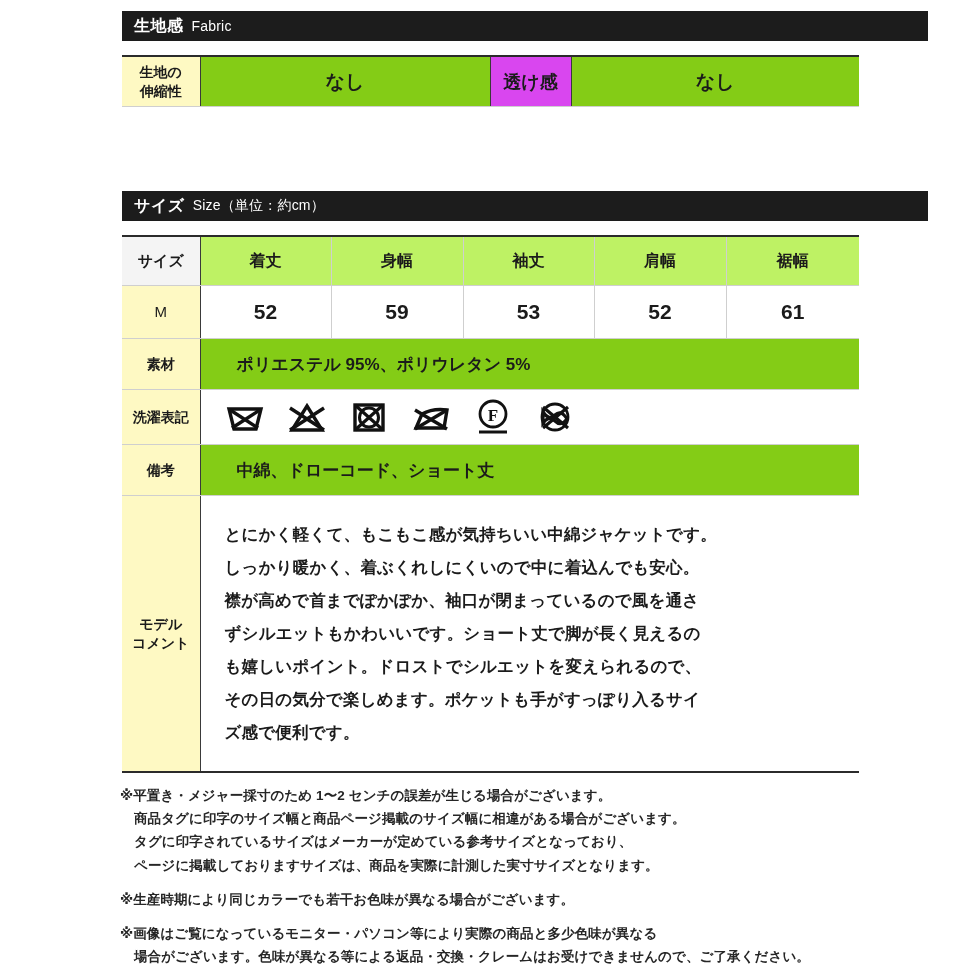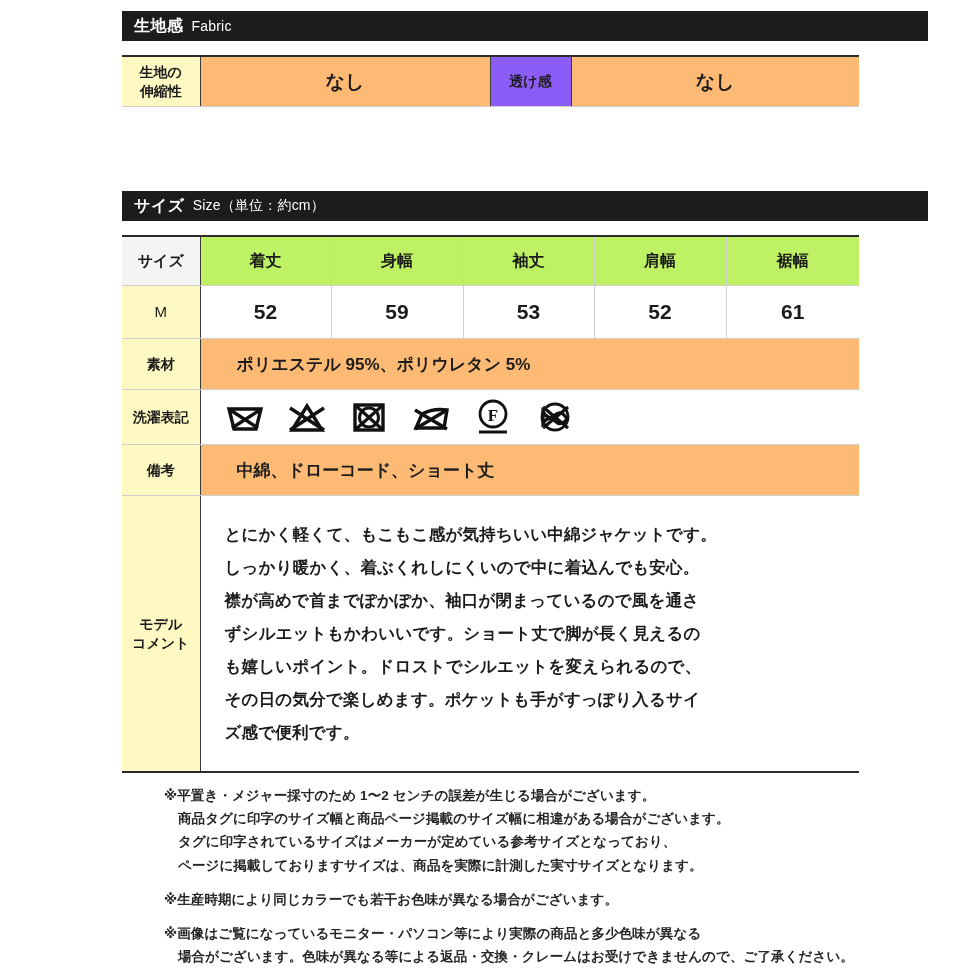--- a/index.html
+++ b/index.html
@@ -40,34 +40,34 @@
   }
   .tbl .lbl{
     background:#fef9c3;
     text-align:center;
     font-weight:bold;
     font-size:14px;
     line-height:1.35;
     border-right:1px solid #3a3a3a;
   }
   .tbl .val{
-    background:#fdba74;
+    background:#84cc16;
     text-align:center;
     font-weight:bold;
     font-size:19px;
   }
   .tbl .val.left{text-align:left;padding-left:36px;font-size:17px;}
   .outer-top td{border-top:2px solid #2b2b2b;}
   .outer-bot td{border-bottom:2px solid #2b2b2b;}
 
   
   #tbl-fabric{top:55px;}
   #tbl-fabric td{height:49px;}
   #tbl-fabric .lbl2{
-    background:#8b5cf6;text-align:center;font-weight:bold;font-size:14px;
+    background:#d946ef;text-align:center;font-weight:bold;font-size:18px;
     border-left:1px solid #3a3a3a;border-right:1px solid #3a3a3a;
   }
 
   
   #tbl-size{top:235px;}
   #tbl-size .hdr td{height:48px;background:#bef264;font-weight:bold;font-size:16px;text-align:center;}
   #tbl-size .hdr td.lbl{font-size:15px;background:#f4f4f4;}
   #tbl-size .hdr td.c{border-right:1px solid #cfcfcf;}
   #tbl-size .row td{height:52px;}
   #tbl-size .row td.c{border-right:1px solid #cfcfcf;text-align:center;font-weight:bold;font-size:21px;}
@@ -89,21 +89,21 @@
     letter-spacing:.2px;
   }
   .comment-body p{margin:0;}
 
   
   .notes{
     position:absolute;left:120px;top:784px;width:760px;
     font-size:13.5px;font-weight:bold;line-height:1.72;color:#262626;
     letter-spacing:.1px;
   }
-  .notes .blk{margin-bottom:11px;margin-left:44px;}
+  .notes .blk{margin-bottom:11px;}
   .notes .ln{display:block;}
   .notes .ind{padding-left:14px;}
 </style>
 </head>
 <body>
 
 <div class="page">
 
   <div class="bar" id="bar-fabric">
     <span class="jp">生地感</span>

